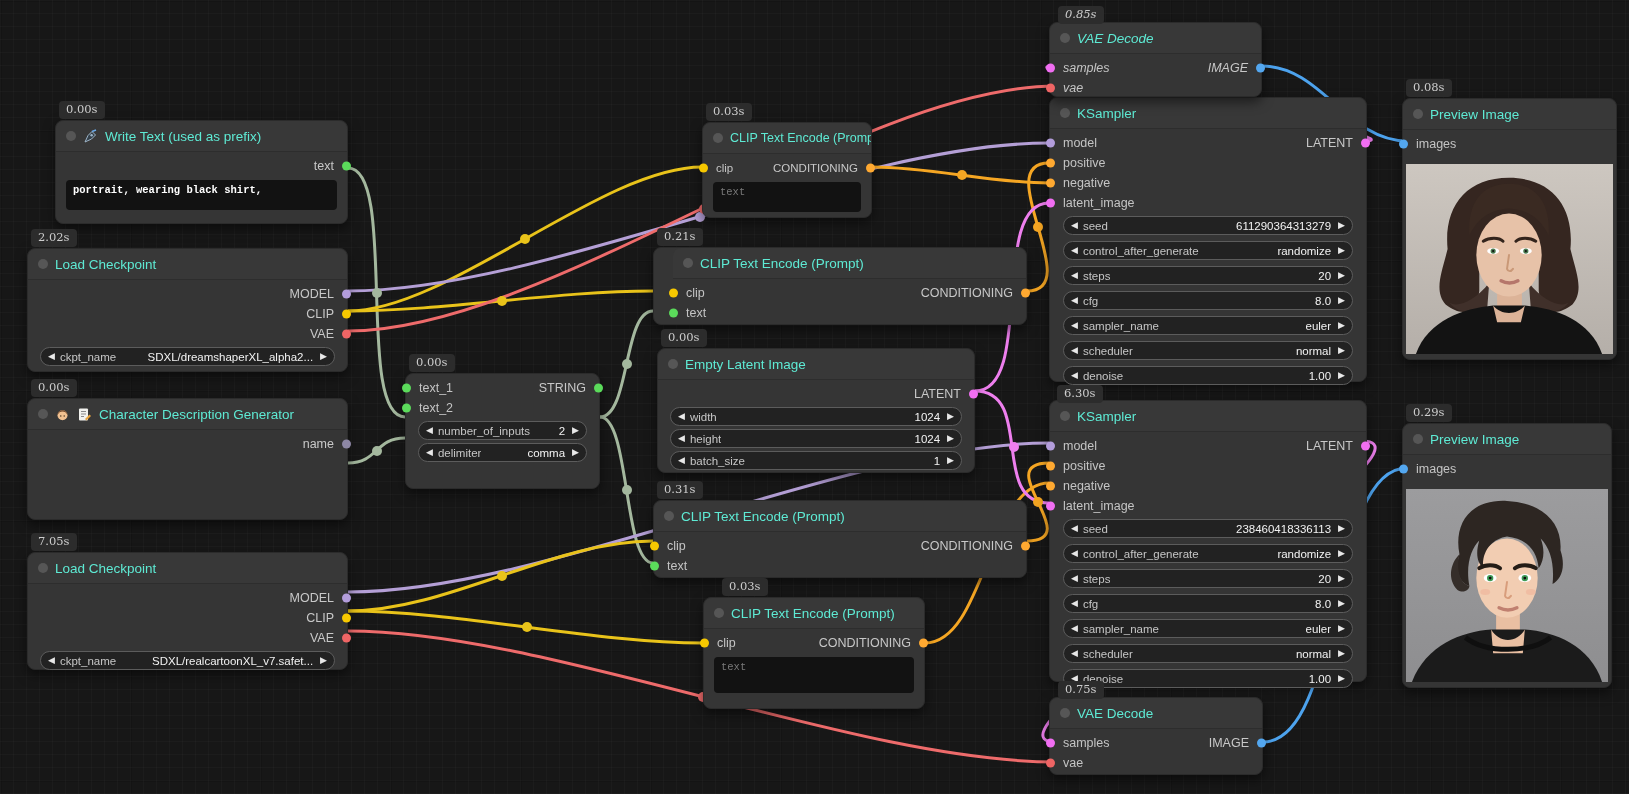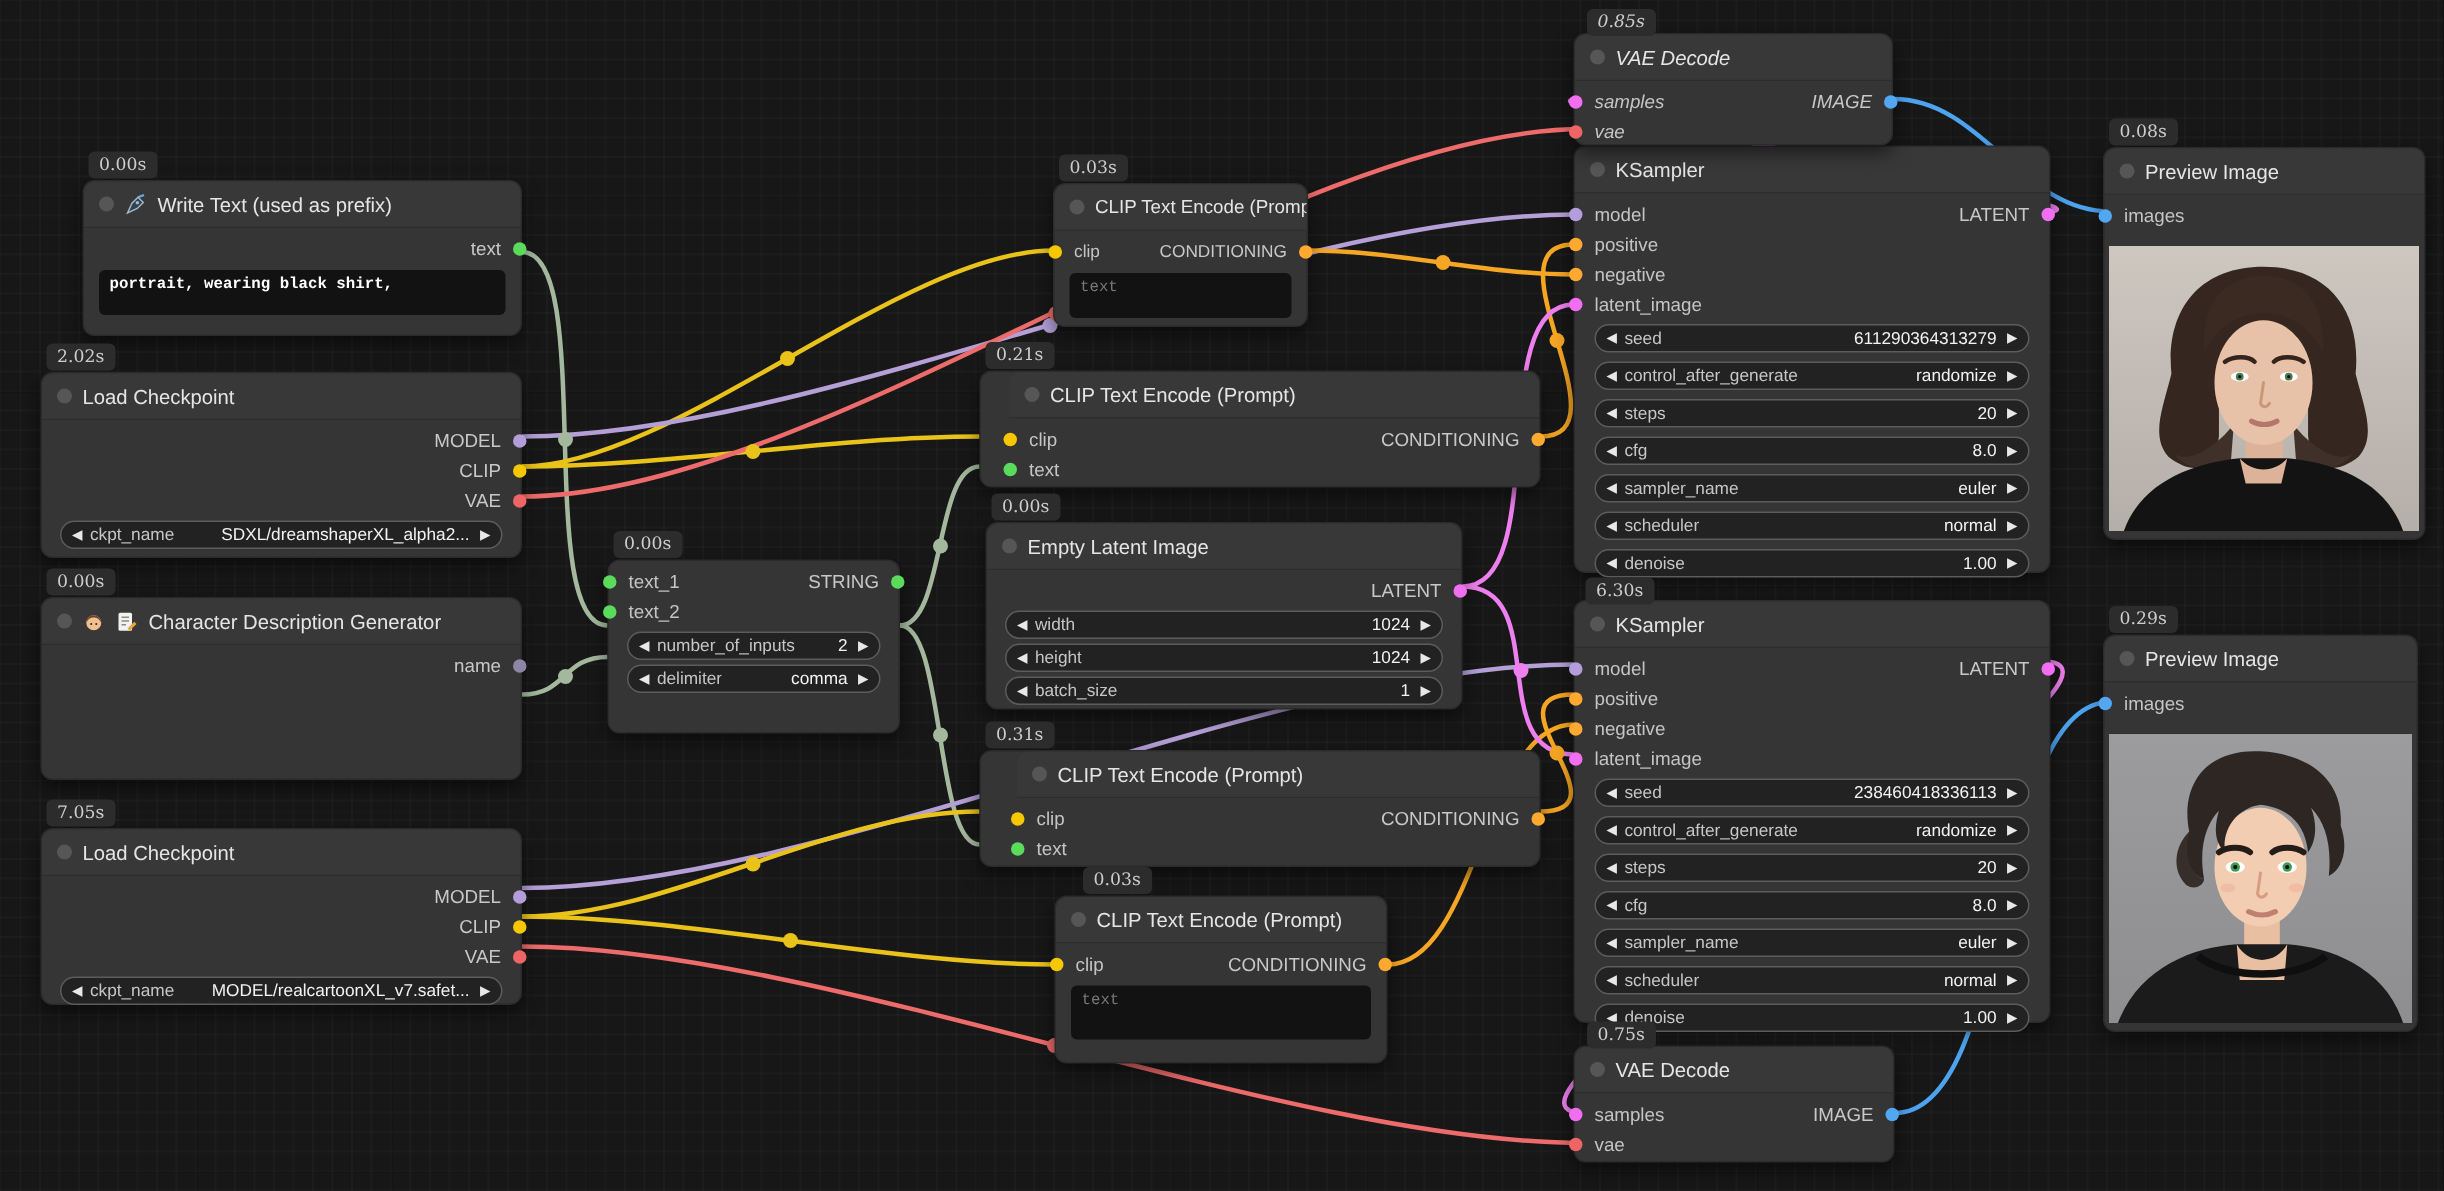--- a/index.html
+++ b/index.html
@@ -8,21 +8,21 @@
       linear-gradient(rgba(255,255,255,0.025) 1px, transparent 1px),
       linear-gradient(90deg, rgba(255,255,255,0.025) 1px, transparent 1px),
       linear-gradient(rgba(0,0,0,0.12) 2px, transparent 2px),
       linear-gradient(90deg, rgba(0,0,0,0.12) 2px, transparent 2px);
     background-size:13px 13px,13px 13px,130px 130px,130px 130px;
     font-family:"Liberation Sans",sans-serif;}
   svg.links{position:absolute;left:0;top:0;z-index:1;}
   .node{position:absolute;background:#353535;border:1px solid #2b2b2b;border-radius:8px;
     box-shadow:0 5px 12px rgba(0,0,0,.5);color:#bdbdbd;z-index:2;box-sizing:border-box;}
   .node-header{height:30px;display:flex;align-items:center;gap:7px;padding:0 10px;
-    border-bottom:1px solid #2d2d2d;color:#e5e5e5;font-size:13.5px;white-space:nowrap;overflow:hidden;background:#383838;border-radius:8px 8px 0 0;}
+    border-bottom:1px solid #2d2d2d;color:#5eead4;font-size:13.5px;white-space:nowrap;overflow:hidden;background:#383838;border-radius:8px 8px 0 0;}
   .tdot{width:10px;height:10px;border-radius:50%;background:#565656;flex:none;}
   .nicon{width:15px;height:15px;flex:none;display:inline-block;}
   .badge{position:absolute;top:-20px;left:3px;background:#2c2c2c;color:#cdcdcd;
     font-family:"DejaVu Serif",serif;font-size:11.5px;line-height:15px;padding:1px 7px 2px;border-radius:4px;}
   .slots{padding-top:4px;}
   .srow{position:relative;height:20px;display:flex;align-items:center;font-size:12.5px;padding:0 13px;color:#c4c4c4;}
   .srow .sout{margin-left:auto;color:#c8c8c8;}
   .srow.out-only{justify-content:flex-end;}
   .pin{position:absolute;width:9px;height:9px;border-radius:50%;top:50%;transform:translateY(-50%);}
   .pin-l{left:-4px;}
@@ -192,21 +192,21 @@
           <span class="pin pin-r" style="background:#f7c800"></span>
         </div>
     <div class="srow out-only">
           <span class="sout">VAE</span>
           <span class="pin pin-r" style="background:#ef6565"></span>
         </div>
   </div>
   <div class="widget">
     <span class="warr warr-l"></span>
     <span class="wlabel">ckpt_name</span>
-    <span class="wvalue">MODEL/realcartoonXL_v7.safet...</span>
+    <span class="wvalue">SDXL/realcartoonXL_v7.safet...</span>
     <span class="warr warr-r"></span>
   </div>
 </div>
 
 <div class="node" style="left:405px;top:373px;width:195px;height:116px;">
   <div class="badge">0.00s</div>
   <div class="slots">
     <div class="srow">
       <span class="pin pin-l" style="background:#5bdb5b"></span>
       <span>text_1</span>
@@ -294,21 +294,21 @@
     <span class="warr warr-r"></span>
   </div>
   <div class="widget">
     <span class="warr warr-l"></span>
     <span class="wlabel">batch_size</span>
     <span class="wvalue">1</span>
     <span class="warr warr-r"></span>
   </div>
 </div>
 
-<div class="node" style="left:653px;top:500px;width:374px;height:78px;padding-left:24px;">
+<div class="node" style="left:653px;top:500px;width:374px;height:78px;">
   <div class="badge">0.31s</div>
   <div class="node-header">
     <span class="tdot"></span>
     <span>CLIP Text Encode (Prompt)</span>
   </div>
   <div class="slots">
     <div class="srow">
       <span class="pin pin-l" style="background:#f7c800"></span>
       <span>clip</span>
       <span class="sout">CONDITIONING</span>

